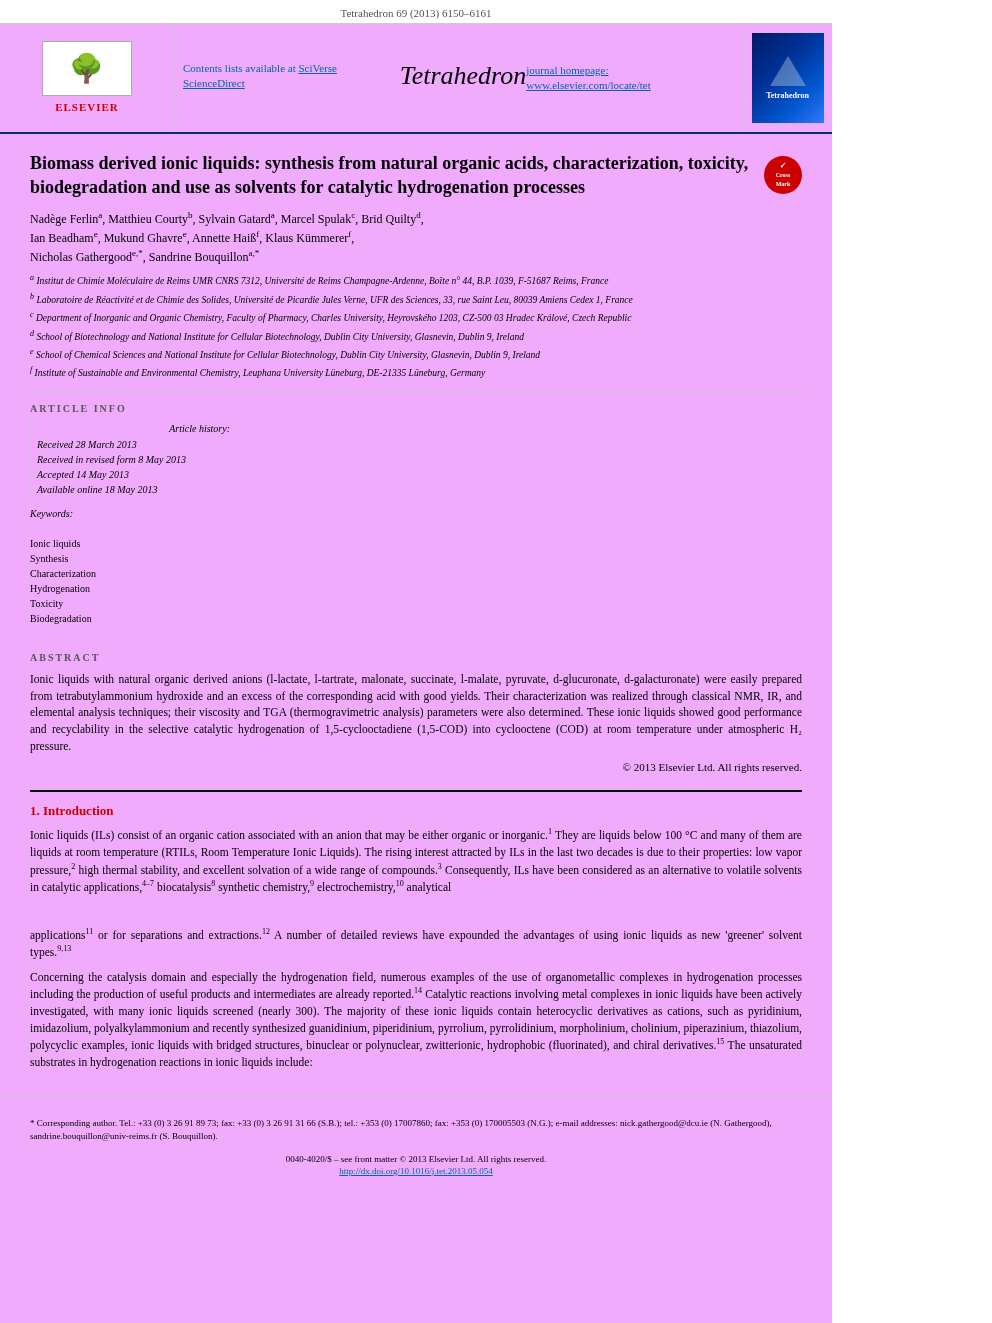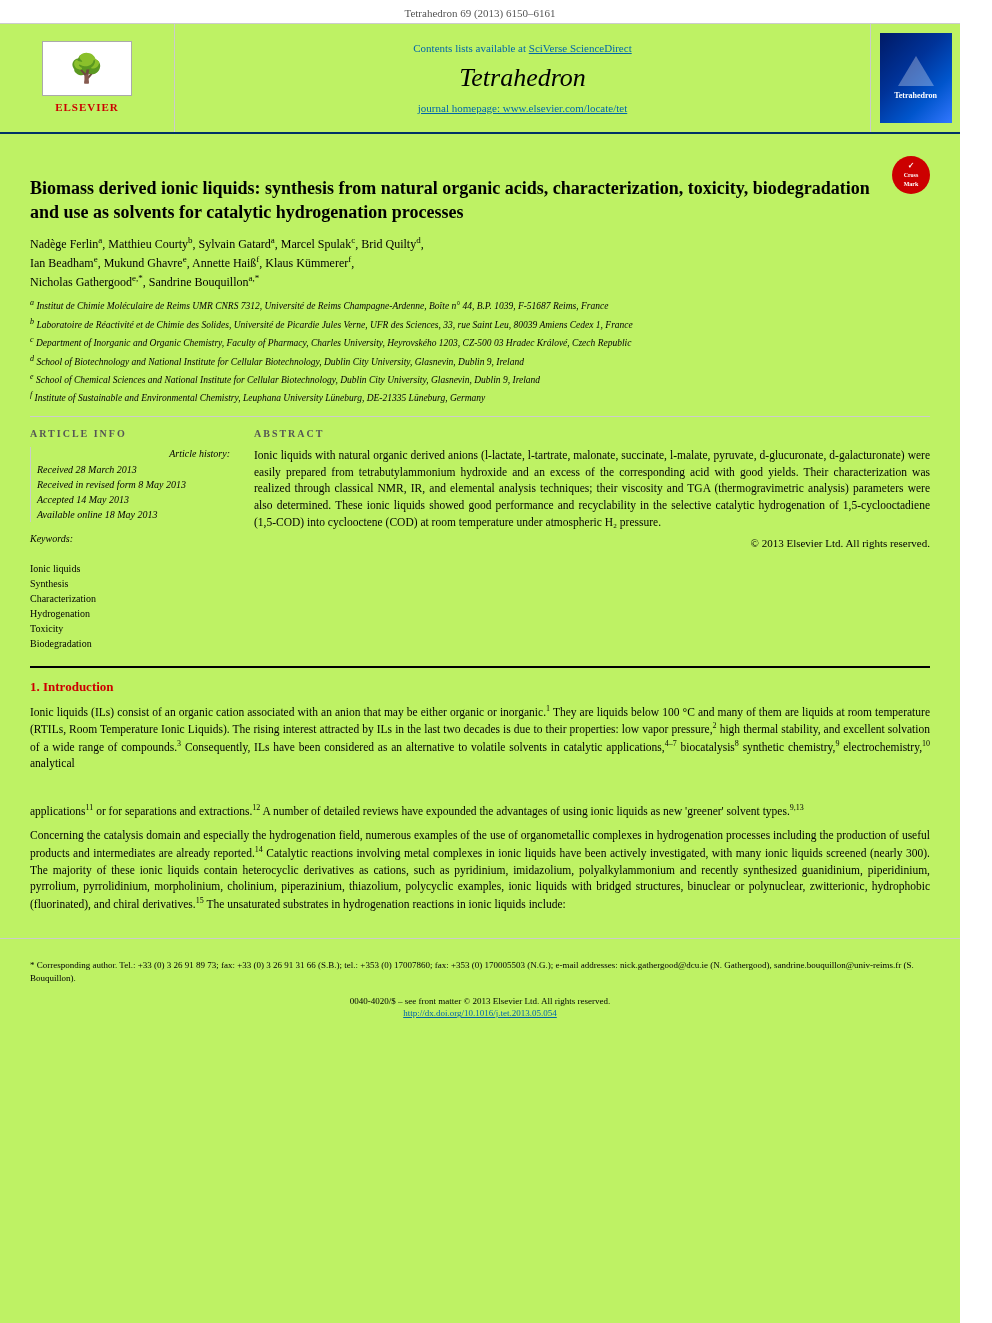--- a/index.html
+++ b/index.html
@@ -6,23 +6,23 @@
     body {
       font-family: "Times New Roman", Times, serif;
       background: #fff;
       width: 992px;
       min-height: 1323px;
       color: #000;
       font-size: 13px;
       line-height: 1.4;
     }
     .page-wrapper {
-      width: 960px;
+      width: 832px;
       min-height: 1323px;
-      background: #bef264;
+      background: #f0abfc;
       padding: 0;
     }
     
     .journal-top-bar {
       background: #fff;
       text-align: center;
       font-size: 11px;
       color: #555;
       padding: 6px 0 2px 0;
       border-bottom: 1px solid #ccc;
@@ -64,21 +64,21 @@
     }
     .elsevier-text {
       font-size: 11px;
       font-weight: bold;
       color: #cc0000;
       letter-spacing: 1px;
     }
     .journal-header-center {
       flex: 1;
       display: flex;
-      flex-direction: column;
+      flex-direction: row;
       align-items: center;
       justify-content: center;
       padding: 8px;
     }
     .sciverse-link {
       font-size: 11px;
       color: #555;
       margin-bottom: 4px;
     }
     .sciverse-link span {
@@ -134,21 +134,20 @@
       align-items: flex-start;
       margin-bottom: 10px;
     }
     .article-title {
       flex: 1;
       font-size: 18px;
       font-weight: bold;
       line-height: 1.3;
       color: #000;
       padding-right: 12px;
-      margin-top: 25px;
     }
     .crossmark-badge {
       width: 38px;
       height: 38px;
       margin-top: 4px;
       flex-shrink: 0;
     }
     .crossmark-circle {
       width: 38px;
       height: 38px;
@@ -191,21 +190,21 @@
     }
     
     .divider {
       border: none;
       border-top: 1px solid #ccc;
       margin: 10px 0;
     }
     
     .article-info-abstract {
       display: flex;
-      flex-direction: row;
+      flex-direction: column;
       gap: 24px;
       margin-bottom: 14px;
     }
     .article-info-col {
       width: 200px;
       flex-shrink: 0;
     }
     .abstract-col {
       flex: 1;
     }

